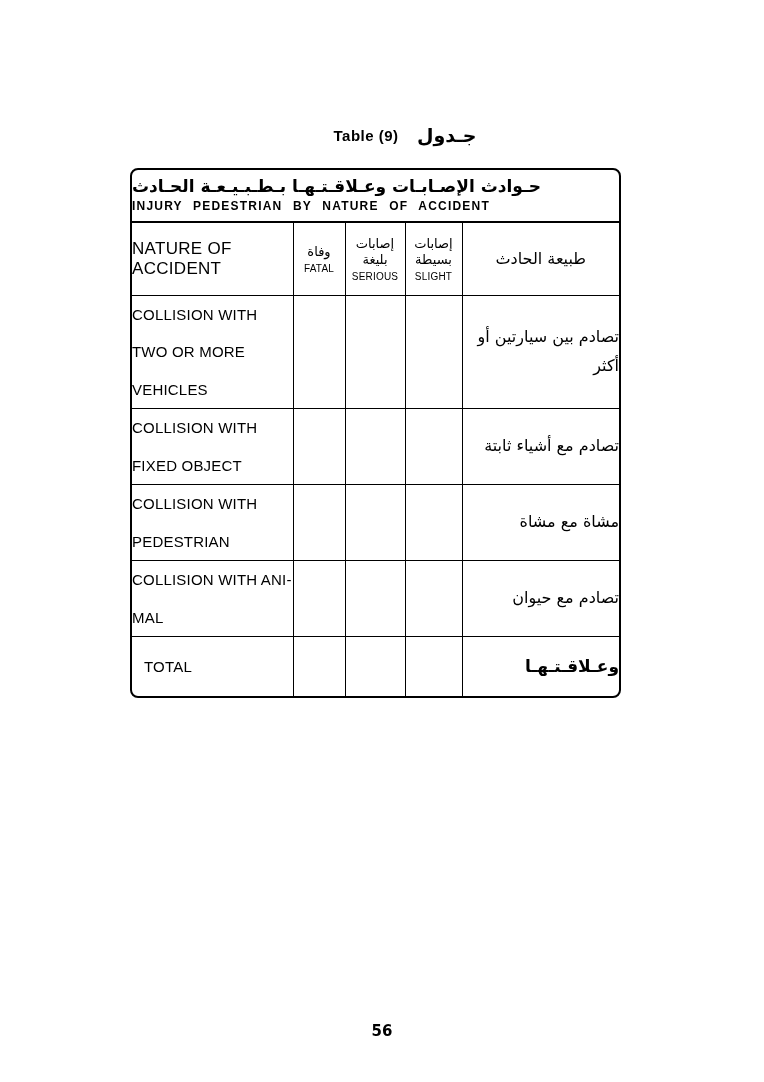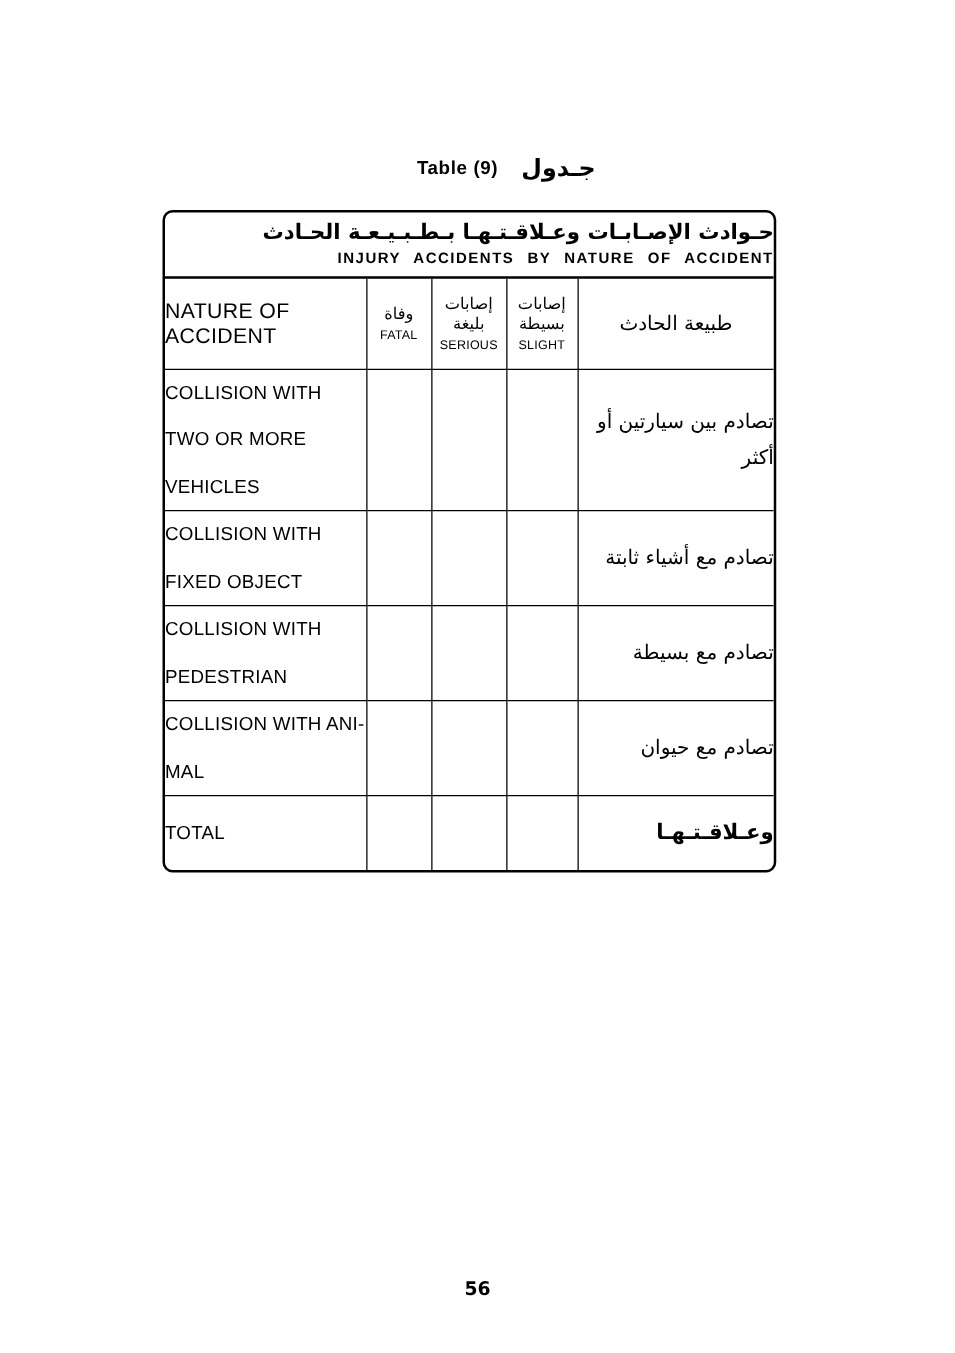--- a/index.html
+++ b/index.html
@@ -48,21 +48,21 @@
     top: 168px;
     width: 487px;
     border: 2px solid #000;
     border-radius: 8px;
     overflow: hidden;
     background: #fff;
   }
   .tbl-head {
     height: 53px;
     border-bottom: 2px solid #000;
-    text-align: right;
+    text-align: left;
     padding-top: 6px;
     box-sizing: border-box;
   }
   .tbl-head-ar {
     font-family: "DejaVu Sans", sans-serif;
     font-size: 17px;
     font-weight: bold;
     line-height: 1.2;
   }
   .tbl-head-en {
@@ -105,21 +105,21 @@
   }
   th.c-nat-ar {
     font-family: "DejaVu Sans", sans-serif;
     font-size: 16px;
     direction: rtl;
     text-align: center;
   }
   tbody td { vertical-align: middle; }
   tr.r-std td   { height: 63px; }
   tr.r-tall td  { height: 68px; }
-  tr.r-total td { height: 59px; }
+  tr.r-total td { height: 59px; padding-left: 12px; }
   td.en-cell {
     text-align: left;
     padding: 2px 8px 2px 12px;
     font-size: 15px;
     letter-spacing: 0.2px;
     line-height: 2.5;
   }
   td.ar-cell {
     direction: rtl;
     padding: 4px 12px 4px 8px;
@@ -150,21 +150,21 @@
 
   <div class="doc-title">
     <span class="t-en">Table (9)</span>
     <span class="t-ar">جـدول</span>
   </div>
 
   <div class="tbl">
 
     <div class="tbl-head">
       <div class="tbl-head-ar">حـوادث الإصـابـات وعـلاقـتـهـا بـطـبـيـعـة الحـادث</div>
-      <div class="tbl-head-en">INJURY ACCIDENTS BY NATURE OF ACCIDENT</div>
+      <div class="tbl-head-en">INJURY PEDESTRIAN BY NATURE OF ACCIDENT</div>
     </div>
 
     <table class="grid">
       <colgroup>
         <col style="width:161px">
         <col style="width:52px">
         <col style="width:60px">
         <col style="width:57px">
         <col>
       </colgroup>
@@ -199,21 +199,21 @@
           <td class="num-cell"></td>
           <td class="num-cell"></td>
           <td class="num-cell"></td>
           <td class="ar-cell">تصادم مع أشياء ثابتة</td>
         </tr>
         <tr class="r-std">
           <td class="en-cell">COLLISION WITH PEDESTRIAN</td>
           <td class="num-cell"></td>
           <td class="num-cell"></td>
           <td class="num-cell"></td>
-          <td class="ar-cell">تصادم مع بسيطة</td>
+          <td class="ar-cell">مشاة مع مشاة</td>
         </tr>
         <tr class="r-std">
           <td class="en-cell">COLLISION WITH ANI-MAL</td>
           <td class="num-cell"></td>
           <td class="num-cell"></td>
           <td class="num-cell"></td>
           <td class="ar-cell">تصادم مع حيوان</td>
         </tr>
         <tr class="r-total">
           <td class="en-cell">TOTAL</td>

